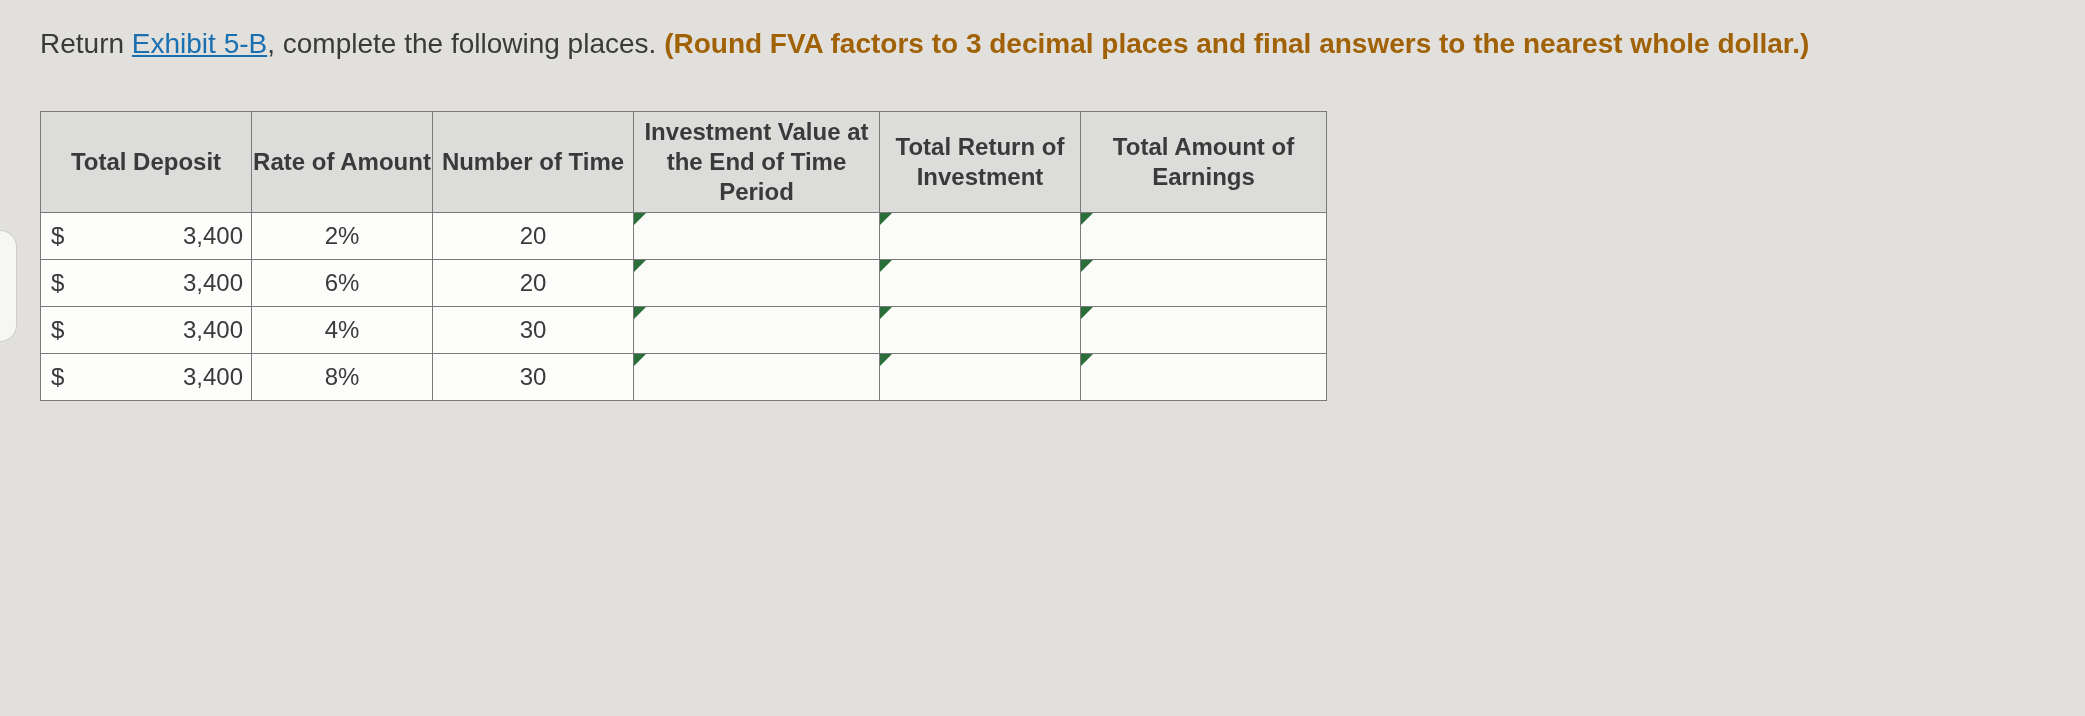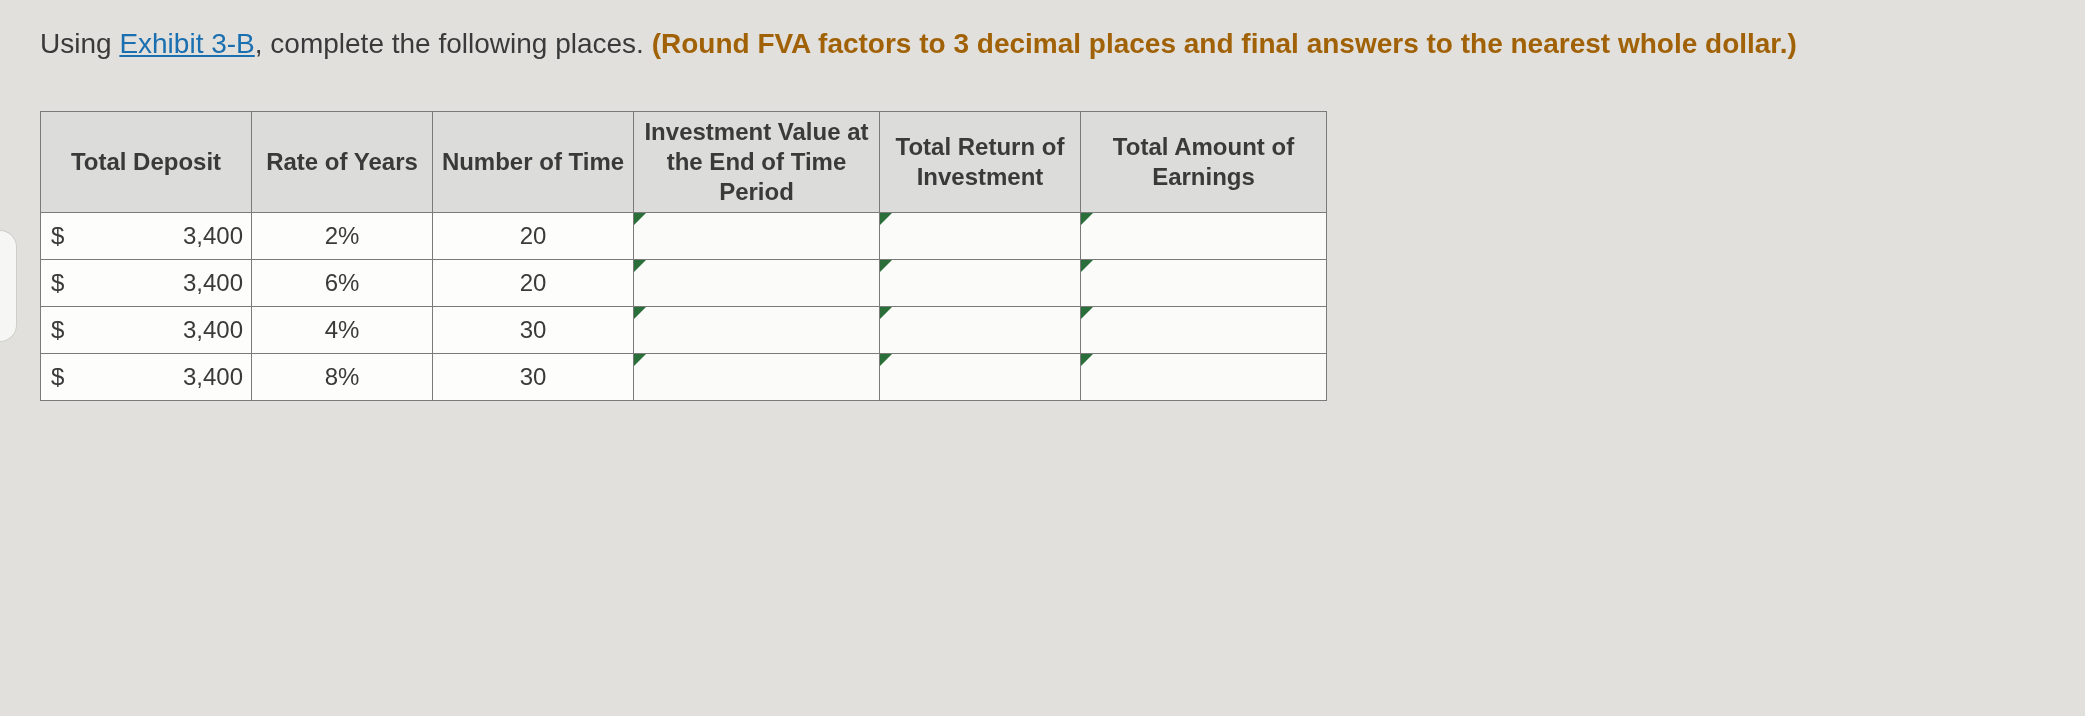--- a/index.html
+++ b/index.html
@@ -94,28 +94,28 @@
     border: 1px solid #cfcfca;
     border-left: none;
   }
 </style>
 </head>
 <body>
 
 <div class="page-binder"></div>
 
 <div class="prompt">
-  <span>Using </span><a href="#" class="link">Exhibit 3-B</a><span>, complete the following places. </span><span class="bold-bronze">(Round FVA factors to 3 decimal places and final answers to the nearest whole dollar.)</span>
+  <span>Return </span><a href="#" class="link">Exhibit 5-B</a><span>, complete the following places. </span><span class="bold-bronze">(Round FVA factors to 3 decimal places and final answers to the nearest whole dollar.)</span>
 </div>
 
 <table>
   <thead>
     <tr>
       <th class="col-deposit">Total Deposit</th>
-      <th class="col-rate">Rate of Years</th>
+      <th class="col-rate">Rate of Amount</th>
       <th class="col-years">Number of Time</th>
       <th class="col-value">Investment Value at the End of Time Period</th>
       <th class="col-total">Total Return of Investment</th>
       <th class="col-earn">Total Amount of Earnings</th>
     </tr>
   </thead>
   <tbody>
     <tr>
       <td class="currency-cell">
         <span class="dollar">$</span>

